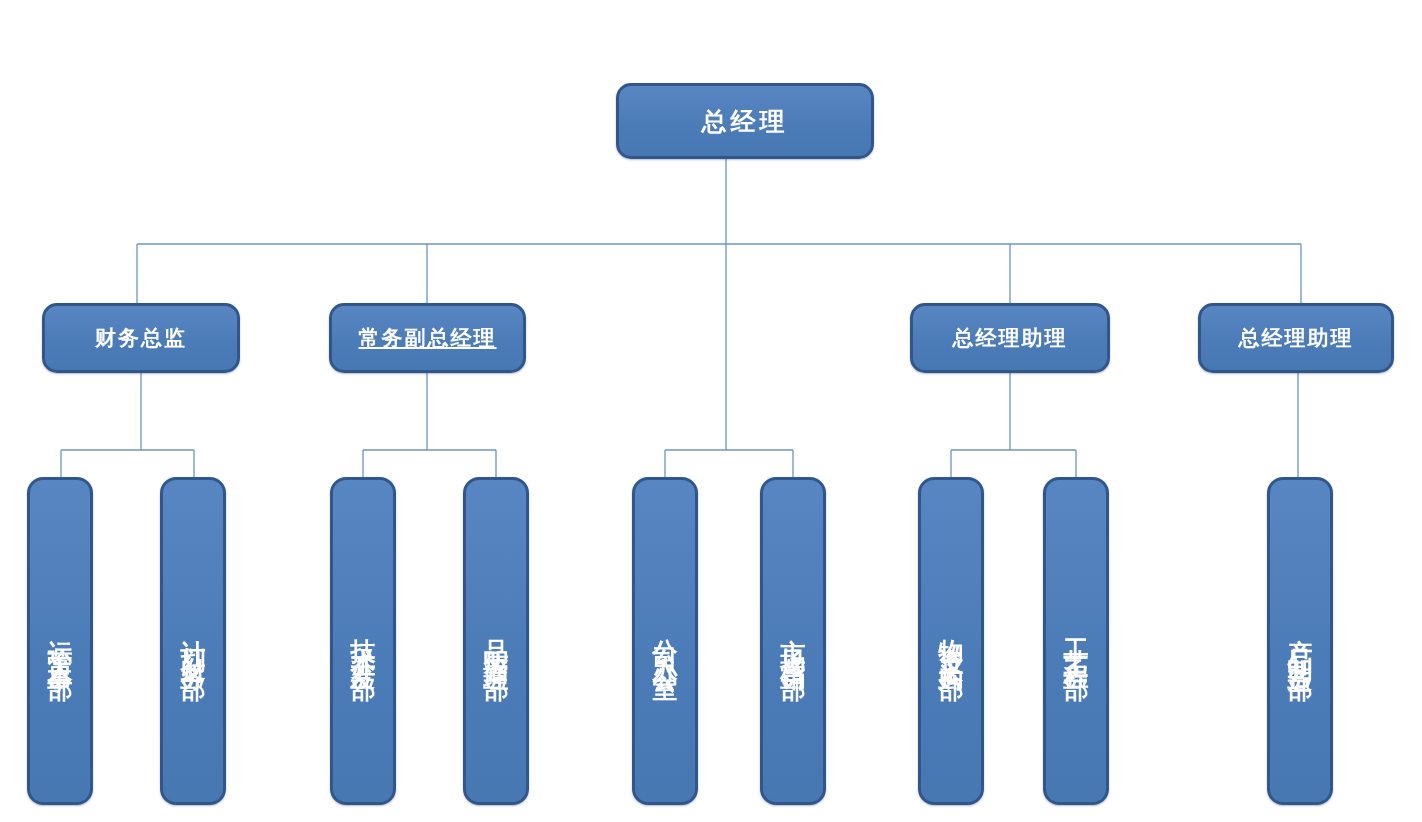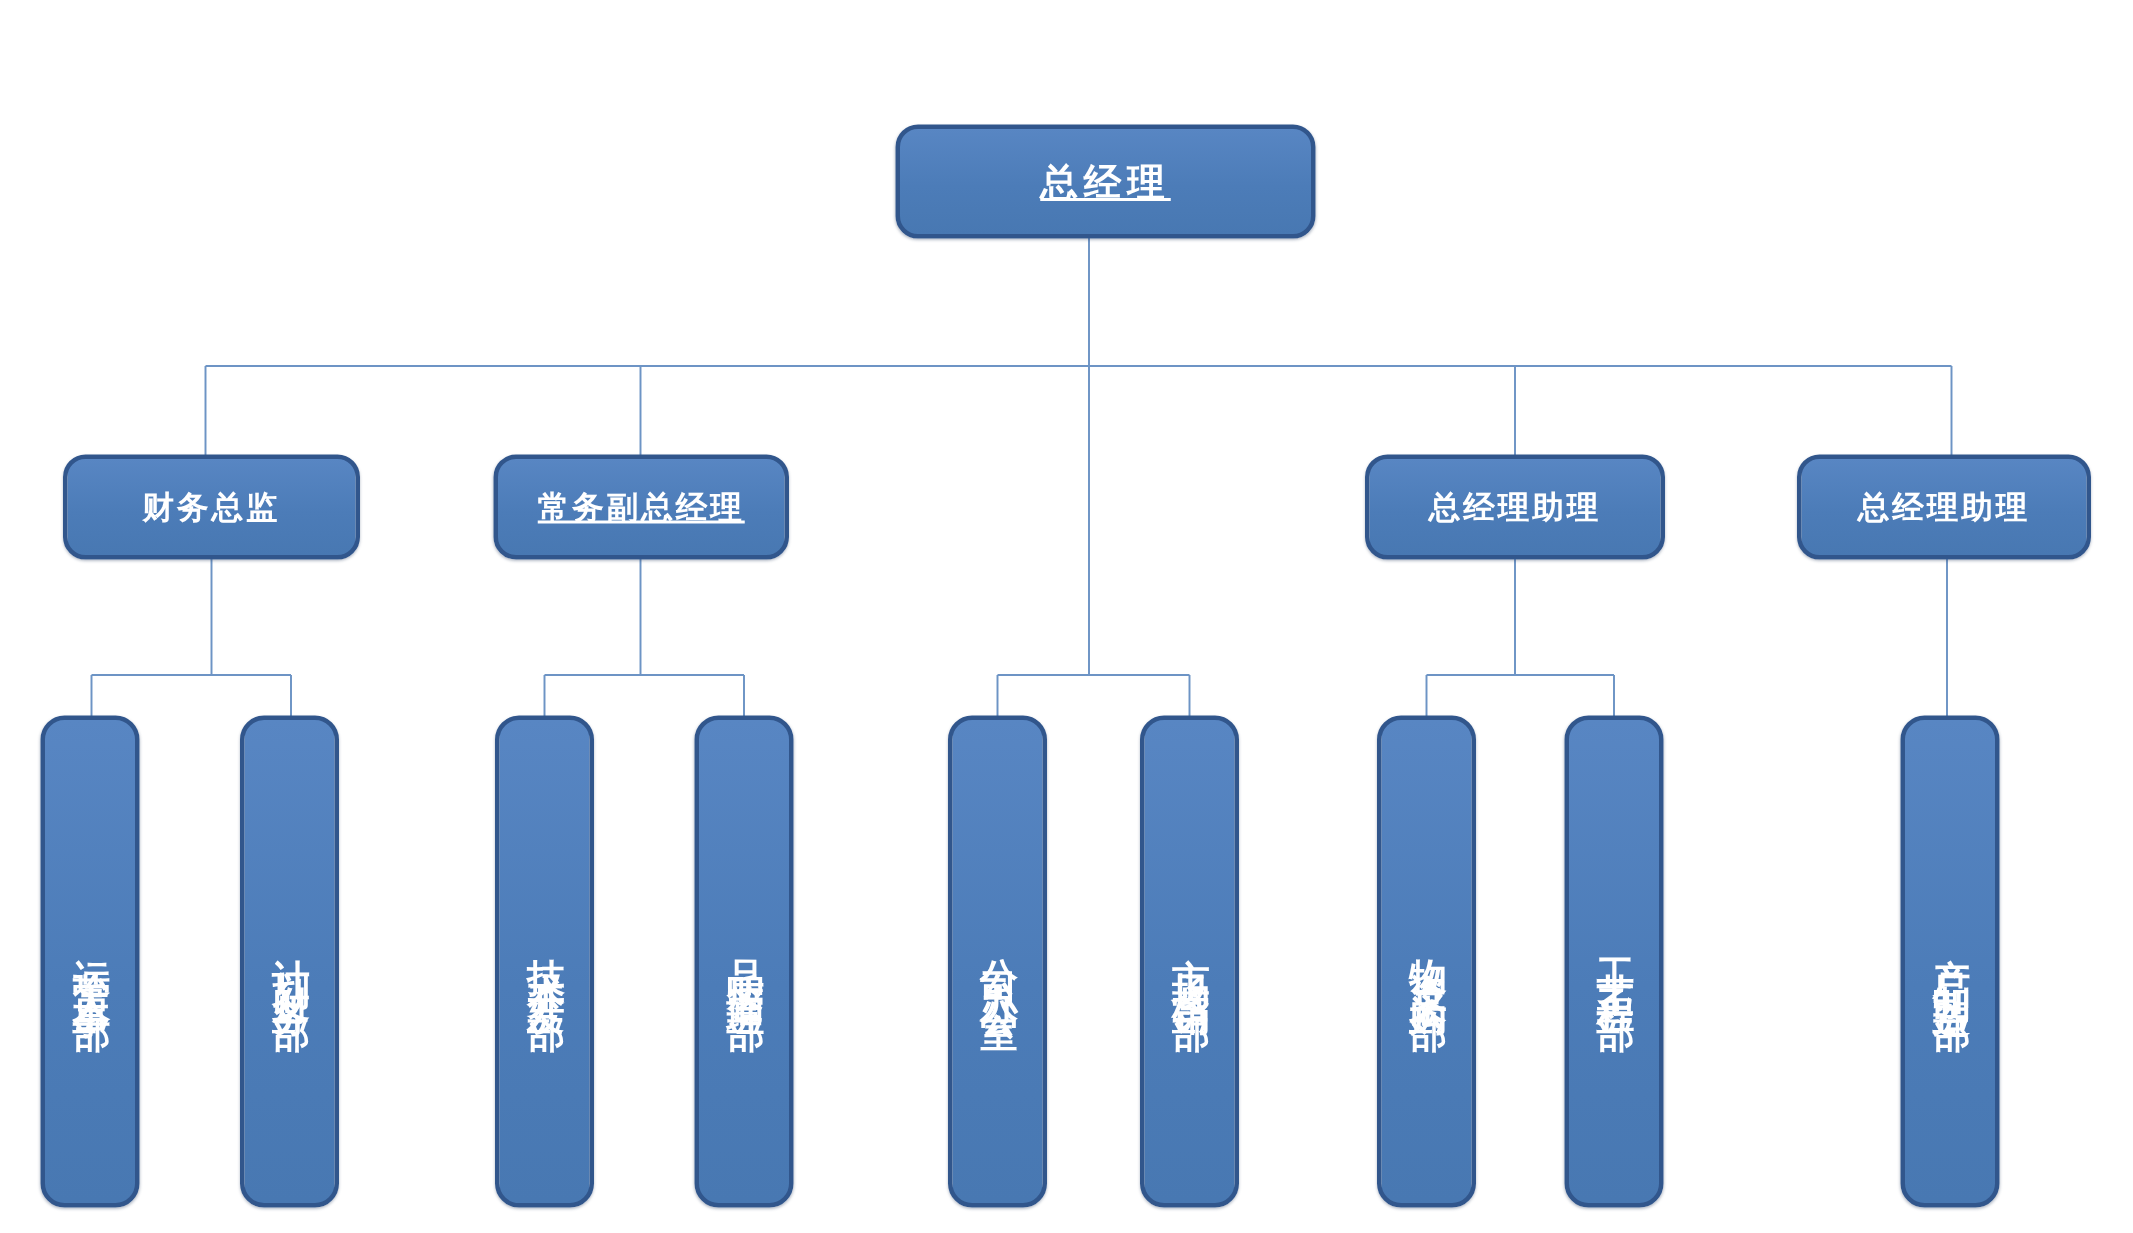--- a/index.html
+++ b/index.html
@@ -79,21 +79,21 @@
       <path d="M427 371 V450 M363 450 H496 M363 450 V479 M496 450 V479"></path>
 
       <path d="M665 450 H793 M665 450 V479 M793 450 V479"></path>
 
       <path d="M1010 371 V450 M951 450 H1076 M951 450 V479 M1076 450 V479"></path>
 
       <path d="M1298 371 V479"></path>
     </g>
   </svg>
 
-  <div class="node root-node" style="left:597px; top:83px; width:280px; height:76px;text-decoration:underline;">总经理</div>
+  <div class="node root-node" style="left:616px; top:83px; width:258px; height:76px;">总经理</div>
 
   <div class="node h-node" style="left:42px; top:303px; width:198px; height:70px;">财务总监</div>
 
   <div class="node h-node" style="left:329px; top:303px; width:197px; height:70px;text-decoration:underline;">常务副总经理</div>
 
   <div class="node h-node" style="left:910px; top:303px; width:200px; height:70px;">总经理助理</div>
 
   <div class="node h-node" style="left:1198px; top:303px; width:196px; height:70px;">总经理助理</div>
 
   <div class="node v-node" style="left:27px; top:477px; width:66px; height:328px;">

